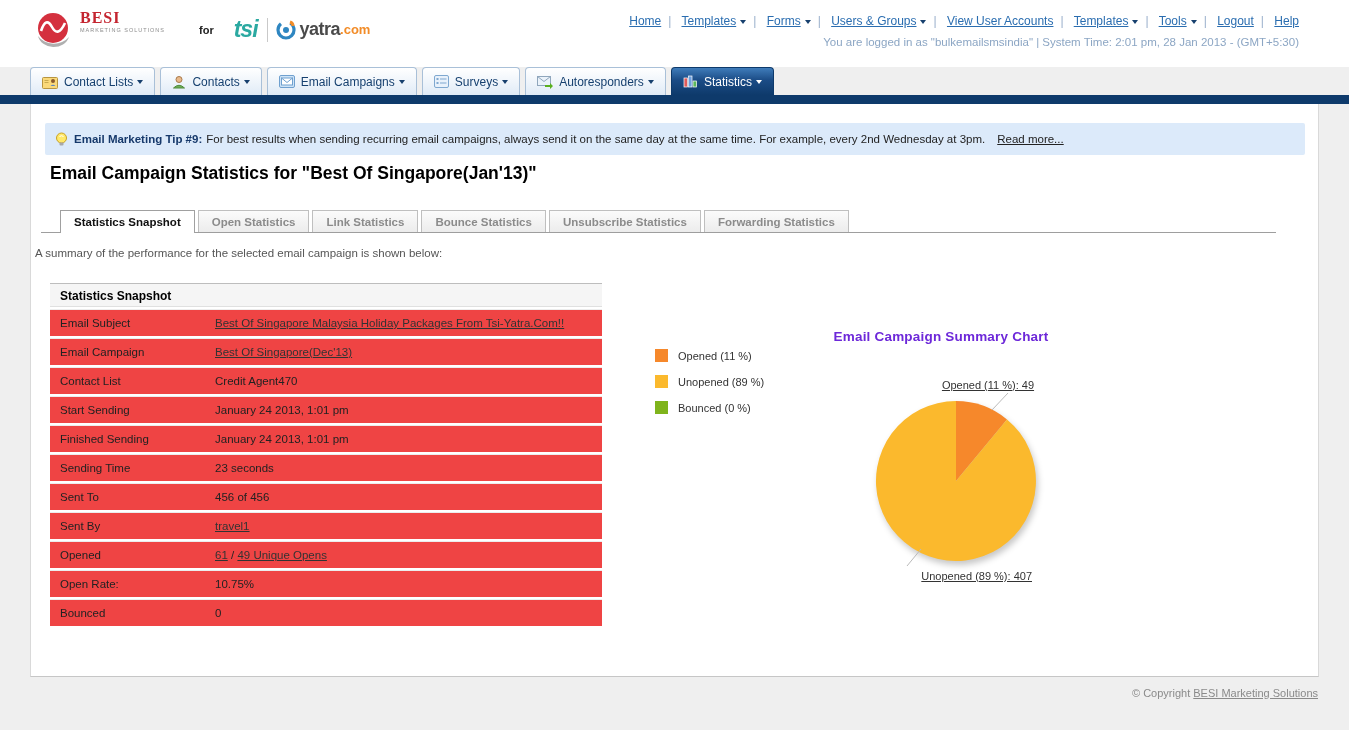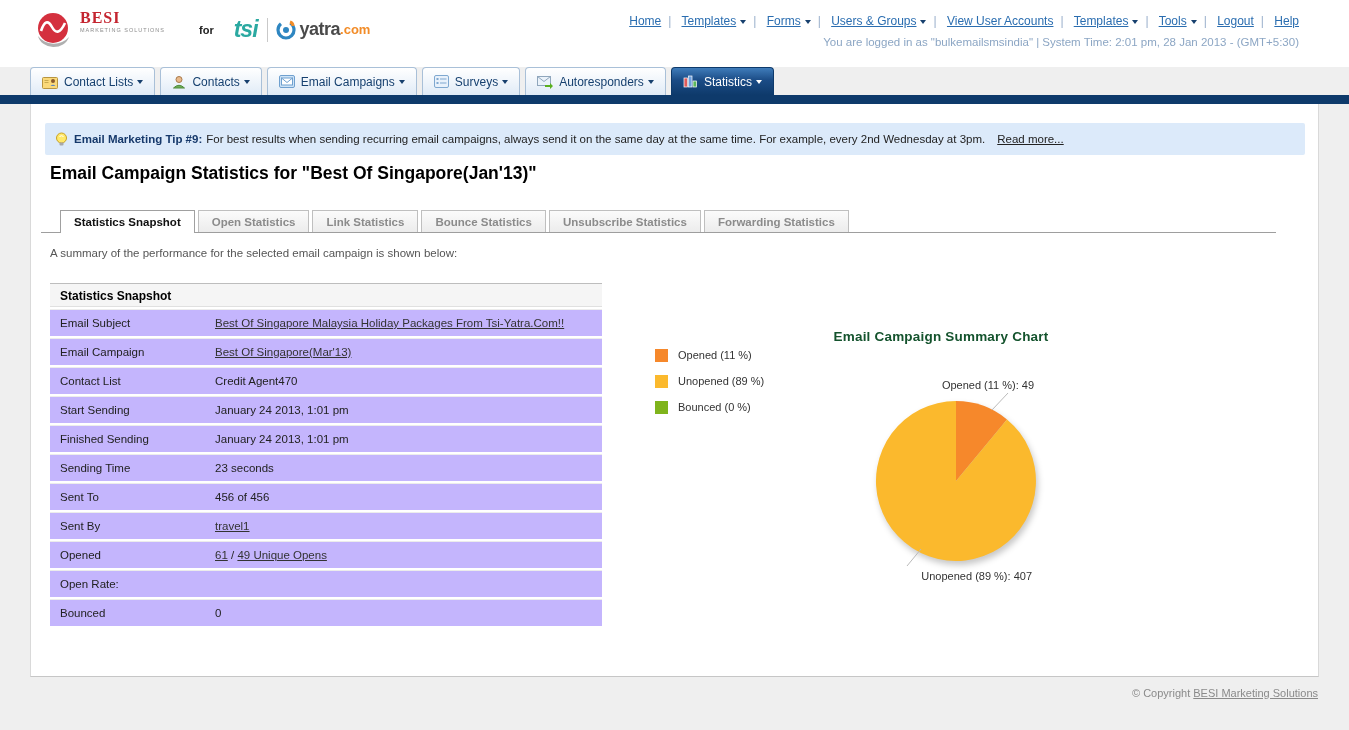--- a/index.html
+++ b/index.html
@@ -47,41 +47,41 @@
   .tip-label { font-weight:bold; color:#16396B; margin-right:4px; }
   .tip-link { color:#222; text-decoration:underline; margin-left:12px; cursor:pointer; }
   .page-title { position:absolute; left:19px; top:59px; font-size:17.5px; font-weight:bold; color:#000; }
   
   .subtabs { position:absolute; left:10px; top:106px; width:1235px; display:flex; align-items:flex-end;
              border-bottom:1px solid #9E9E9E; padding-left:19px; }
   .subtab { padding:5px 13px 4px; font-size:11.5px; font-weight:bold; color:#8B8B8B;
             background:linear-gradient(#FBFBFB,#ECECEC); border:1px solid #BFBFBF; border-bottom:none;
             margin-right:3px; cursor:pointer; white-space:nowrap; }
   .subtab.active { background:#fff; color:#111; border-color:#A0A0A0; margin-bottom:-1px; padding-bottom:5px; }
-  .summary-text { position:absolute; left:19px; top:143px; font-size:11.5px; color:#555; }
+  .summary-text { position:absolute; left:4px; top:143px; font-size:11.5px; color:#555; }
   
   .stats-table { position:absolute; left:19px; top:179px; width:552px; }
   .stats-header { height:24px; line-height:24px; background:#F5F5F5; border-top:1px solid #BDBDBD;
                   border-bottom:1px solid #E0E0E0; font-weight:bold; font-size:12px; color:#000; padding-left:10px; }
-  .srow { display:flex; align-items:center; background:#c4b5fd; border-top:1px solid #ECECEC;
+  .srow { display:flex; align-items:center; background:#ef4444; border-top:1px solid #ECECEC;
           height:27px; margin-top:2px; font-size:11.5px; color:#222; }
   .srow .cell-label { width:165px; padding-left:10px; flex-shrink:0; }
   .srow .cell-value { flex:1; }
   .srow a { color:#333; text-decoration:underline; }
   
   .chart-area { position:absolute; left:588px; top:179px; width:620px; height:345px; }
   .chart-title { position:absolute; left:142px; top:46px; width:360px; text-align:center;
-                 font-size:13.5px; font-weight:bold; color:#14532d; letter-spacing:0.2px; }
+                 font-size:13.5px; font-weight:bold; color:#6d28d9; letter-spacing:0.2px; }
   .legend { position:absolute; left:36px; top:66px; }
-  .legend-item { display:flex; align-items:flex-start; height:13px; margin-bottom:13px; }
+  .legend-item { display:flex; align-items:center; height:13px; margin-bottom:13px; }
   .legend-swatch { width:13px; height:13px; flex-shrink:0; }
   .legend-label { margin-left:10px; font-size:11px; color:#333; white-space:nowrap; }
   .pie-svg { position:absolute; left:0; top:0; }
   .pie-shadow { filter: drop-shadow(2px 4px 3px rgba(0,0,0,0.22)); }
-  .callout { position:absolute; font-size:11px; color:#333; text-align:center; white-space:nowrap; }
+  .callout { position:absolute; font-size:11px; color:#333; text-align:center; white-space:nowrap;text-decoration:underline; }
   .callout-opened { left:269px; top:96px; width:200px; }
   .callout-unopened { left:213px; top:287px; width:200px;text-align:right; }
   
   .footer { position:absolute; top:687px; right:31px; font-size:11px; color:#8A8A8A; }
   .footer a { color:#8A8A8A; text-decoration:underline; }
 </style>
 </head>
 <body>
 
 <div class="top-header">
@@ -230,21 +230,21 @@
 
   <div class="stats-table">
     <div class="stats-header">Statistics Snapshot</div>
 
     <div class="srow">
       <span class="cell-label">Email Subject</span>
       <span class="cell-value"><a href="#">Best Of Singapore Malaysia Holiday Packages From Tsi-Yatra.Com!!</a></span>
     </div>
     <div class="srow">
       <span class="cell-label">Email Campaign</span>
-      <span class="cell-value"><a href="#">Best Of Singapore(Mar'13)</a></span>
+      <span class="cell-value"><a href="#">Best Of Singapore(Dec'13)</a></span>
     </div>
     <div class="srow">
       <span class="cell-label">Contact List</span>
       <span class="cell-value">Credit Agent470</span>
     </div>
     <div class="srow">
       <span class="cell-label">Start Sending</span>
       <span class="cell-value">January 24 2013, 1:01 pm</span>
     </div>
     <div class="srow">
@@ -264,20 +264,21 @@
       <span class="cell-value"><a href="#">travel1</a></span>
     </div>
     <div class="srow">
       <span class="cell-label">Opened</span>
       <span class="cell-value">
         <a href="#">61</a><span> / </span><a href="#">49 Unique Opens</a>
       </span>
     </div>
     <div class="srow">
       <span class="cell-label">Open Rate:</span>
+      <span class="cell-value">10.75%</span>
     </div>
     <div class="srow">
       <span class="cell-label">Bounced</span>
       <span class="cell-value">0</span>
     </div>
   </div>
 
   <div class="chart-area">
     <div class="chart-title">Email Campaign Summary Chart</div>
 

